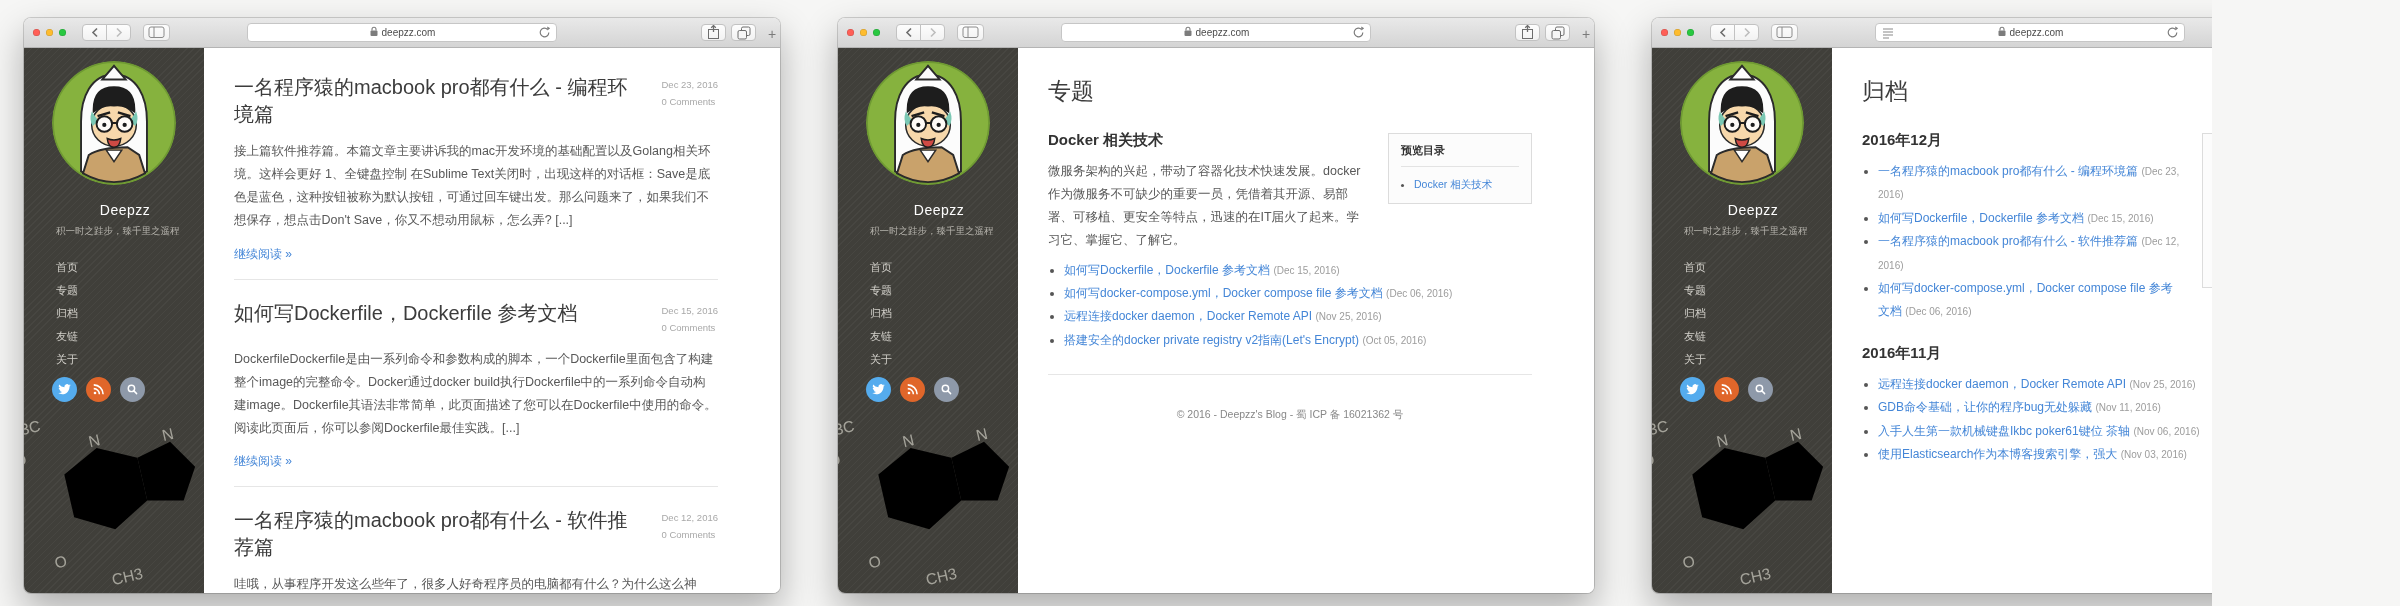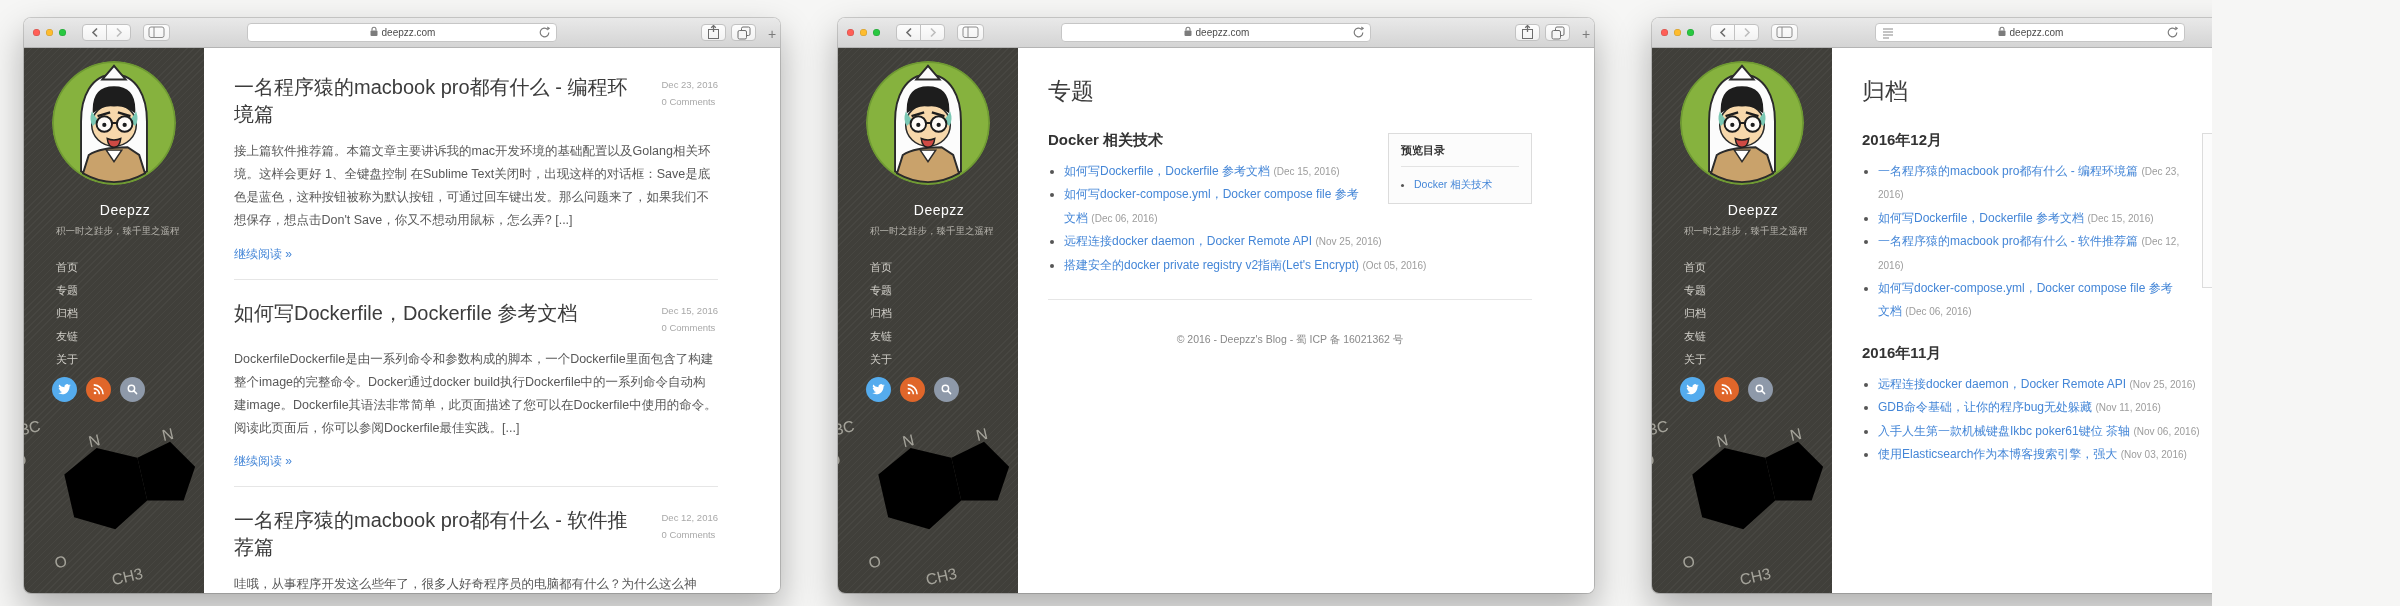--- a/index.html
+++ b/index.html
@@ -374,20 +374,21 @@
       </aside>
       <main class="content">
         <h1 class="page-title">专题</h1>
         <aside class="toc">
           <div class="toc-title">预览目录</div>
           <ul>
             <li><a class="blue">Docker 相关技术</a></li>
           </ul>
         </aside>
         <h3 class="sec-title">Docker 相关技术</h3>
+        <p class="intro">微服务架构的兴起，带动了容器化技术快速发展。docker作为微服务不可缺少的重要一员，凭借着其开源、易部署、可移植、更安全等特点，迅速的在IT届火了起来。学习它、掌握它、了解它。</p>
         <ul class="postlist">
           <li><a class="blue">如何写Dockerfile，Dockerfile 参考文档</a> <span class="pdate">(Dec 15, 2016)</span></li>
           <li><a class="blue">如何写docker-compose.yml，Docker compose file 参考文档</a> <span class="pdate">(Dec 06, 2016)</span></li>
           <li><a class="blue">远程连接docker daemon，Docker Remote API</a> <span class="pdate">(Nov 25, 2016)</span></li>
           <li><a class="blue">搭建安全的docker private registry v2指南(Let's Encrypt)</a> <span class="pdate">(Oct 05, 2016)</span></li>
         </ul>
         <div class="foot">
           <div>© 2016 - Deepzz's Blog - 蜀 ICP 备 16021362 号</div>
         </div>
       </main>

